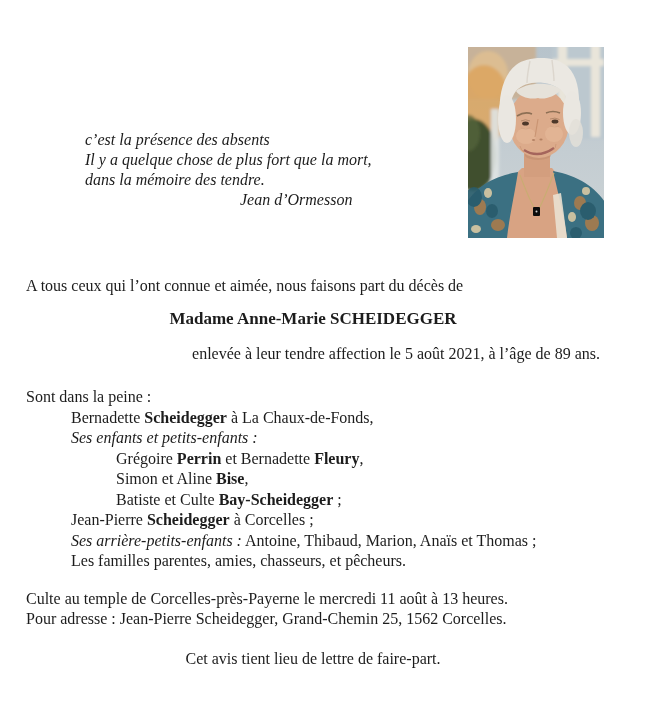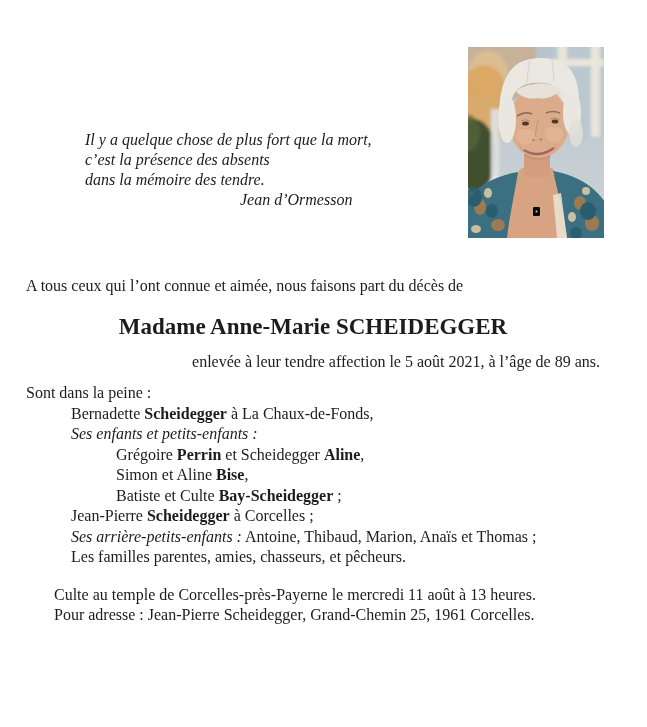--- a/index.html
+++ b/index.html
@@ -36,40 +36,40 @@
     left: 26px;
     top: 276px;
     width: 574px;
     font-size: 16px;
     line-height: 20.5px;
   }
   .line { white-space: nowrap; }
   .deceased-name {
     text-align: center;
     font-weight: bold;
-    font-size: 23px;
+    font-size: 17px;
     line-height: 27px;
-    margin-top: 16px;
+    margin-top: 8px;
     white-space: nowrap;
   }
   .passing-line { margin-top: 12px; text-align: right; }
-  .mourning-block { margin-top: 11px; }
+  .mourning-block { margin-top: 23px; }
   .indent1 { padding-left: 45px; }
   .indent2 { padding-left: 90px; }
-  .service-block { margin-top: 17px; margin-left: 28px; }
+  .service-block { margin-top: 17px; }
   .footer-line { margin-top: 19px; text-align: center; }
 </style>
 </head>
 <body>
 
 <div class="page">
 
   <div class="quote-block">
+    <div class="line">c’est la présence des absents</div>
     <div class="line">Il y a quelque chose de plus fort que la mort,</div>
-    <div class="line">c’est la présence des absents</div>
     <div class="line">dans la mémoire des tendre.</div>
     <div class="line quote-attribution">Jean d’Ormesson</div>
   </div>
 
   <div class="photo-frame" title="Portrait photo of an elderly woman with short white hair, wearing a teal patterned top and a thin necklace with a small dark pendant, in front of a bright window">
     <svg viewBox="0 0 136 191" preserveAspectRatio="none" aria-hidden="true">
       <defs>
         <linearGradient id="bgGrad" x1="0" y1="0" x2="0" y2="1">
           <stop offset="0" stop-color="#b7c3cb"></stop>
           <stop offset="0.55" stop-color="#c4cdd2"></stop>
@@ -160,28 +160,29 @@
 
   <div class="body-text">
     <div class="line">A tous ceux qui l’ont connue et aimée, nous faisons part du décès de</div>
     <div class="deceased-name">Madame Anne-Marie SCHEIDEGGER</div>
     <div class="line passing-line">enlevée à leur tendre affection le 5 août 2021, à l’âge de 89 ans.</div>
 
     <div class="mourning-block">
       <div class="line">Sont dans la peine :</div>
       <div class="line indent1"><span>Bernadette </span><span style="font-weight: bold;">Scheidegger</span><span> à La Chaux-de-Fonds,</span></div>
       <div class="line indent1"><span style="font-style: italic;">Ses enfants et petits-enfants :</span></div>
-      <div class="line indent2"><span>Grégoire </span><span style="font-weight: bold;">Perrin</span><span> et Scheidegger </span><span style="font-weight: bold;">Aline</span><span>,</span></div>
+      <div class="line indent2"><span>Grégoire </span><span style="font-weight: bold;">Perrin</span><span> et Bernadette </span><span style="font-weight: bold;">Fleury</span><span>,</span></div>
       <div class="line indent2"><span>Simon et Aline </span><span style="font-weight: bold;">Bise</span><span>,</span></div>
       <div class="line indent2"><span>Batiste et Culte </span><span style="font-weight: bold;">Bay-Scheidegger</span><span> ;</span></div>
       <div class="line indent1"><span>Jean-Pierre </span><span style="font-weight: bold;">Scheidegger</span><span> à Corcelles ;</span></div>
       <div class="line indent1"><span style="font-style: italic;">Ses arrière-petits-enfants :</span><span> Antoine, Thibaud, Marion, Anaïs et Thomas ;</span></div>
       <div class="line indent1"><span>Les familles parentes, amies, chasseurs, et pêcheurs.</span></div>
     </div>
 
     <div class="service-block">
       <div class="line">Culte au temple de Corcelles-près-Payerne le mercredi 11 août à 13 heures.</div>
-      <div class="line">Pour adresse : Jean-Pierre Scheidegger, Grand-Chemin 25, 1961 Corcelles.</div>
+      <div class="line">Pour adresse : Jean-Pierre Scheidegger, Grand-Chemin 25, 1562 Corcelles.</div>
     </div>
 
+    <div class="footer-line">Cet avis tient lieu de lettre de faire-part.</div>
   </div>
 
 </div>
 
 </body></html>

